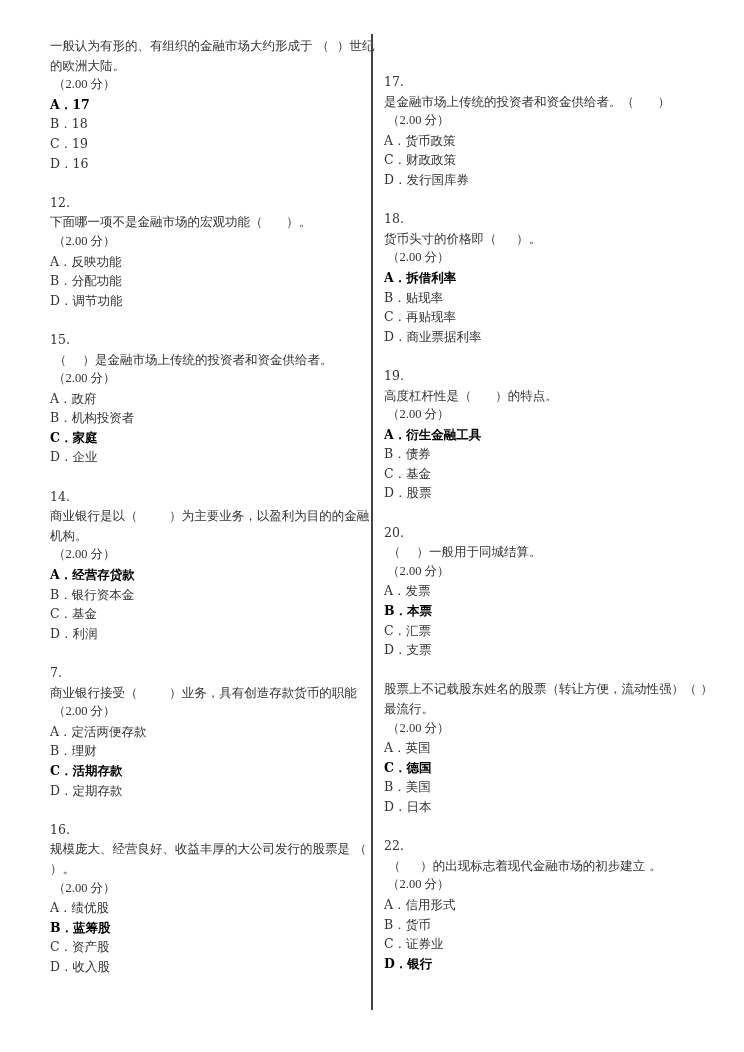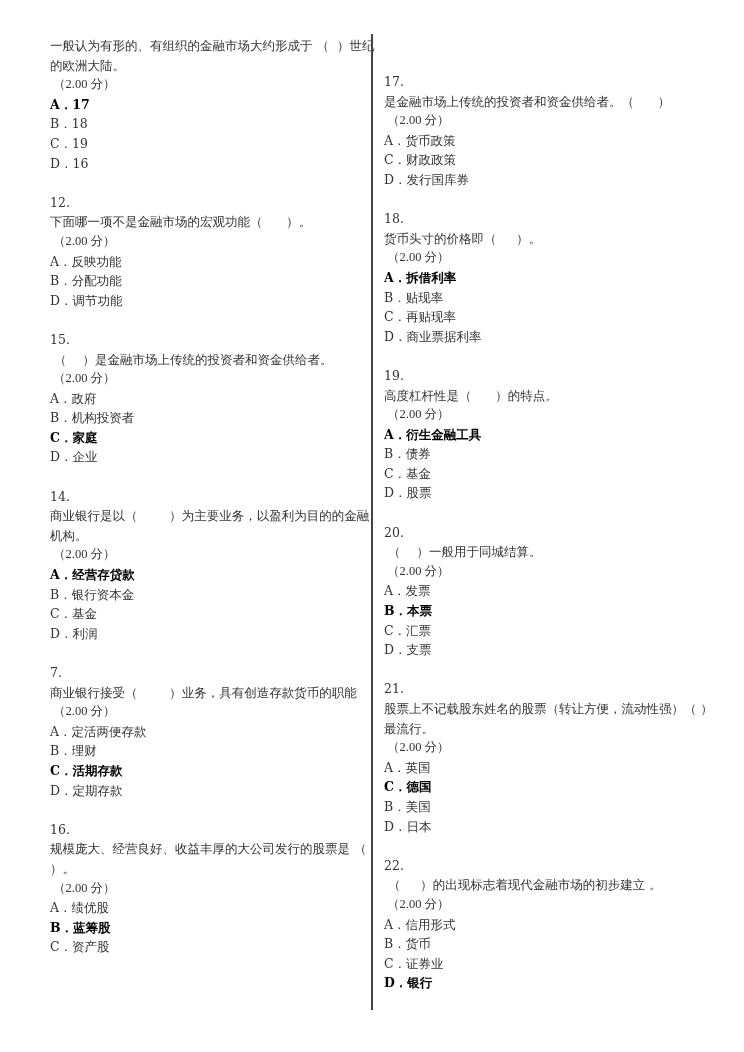--- a/index.html
+++ b/index.html
@@ -75,20 +75,21 @@
       </div>
   </div>
     <div class="q">
     <div class="line num">16.</div>
     <div class="line stem">规模庞大、经营良好、收益丰厚的大公司发行的股票是 （    ）。</div>
     <div class="line score">（2.00 分）</div>
     <div class="opts">
         <div class="opt">A．绩优股</div>
         <div class="opt correct">B．蓝筹股</div>
         <div class="opt">C．资产股</div>
+        <div class="opt">D．收入股</div>
       </div>
   </div>
   </div>
 <div class="divider"></div>
 <div class="col right" id="col-right">
     <div class="q">
     <div class="line num">17.</div>
     <div class="line stem">是金融市场上传统的投资者和资金供给者。（      ）</div>
     <div class="line score">（2.00 分）</div>
     <div class="opts">
@@ -124,21 +125,20 @@
     <div class="line stem"> （    ）一般用于同城结算。</div>
     <div class="line score">（2.00 分）</div>
     <div class="opts">
         <div class="opt">A．发票</div>
         <div class="opt correct">B．本票</div>
         <div class="opt">C．汇票</div>
         <div class="opt">D．支票</div>
       </div>
   </div>
     <div class="q">
-    <div class="line num">21.</div>
     <div class="line stem">股票上不记载股东姓名的股票（转让方便，流动性强）（ ）最流行。</div>
     <div class="line score">（2.00 分）</div>
     <div class="opts">
         <div class="opt">A．英国</div>
         <div class="opt correct">C．德国</div>
         <div class="opt">B．美国</div>
         <div class="opt">D．日本</div>
       </div>
   </div>
     <div class="q">

